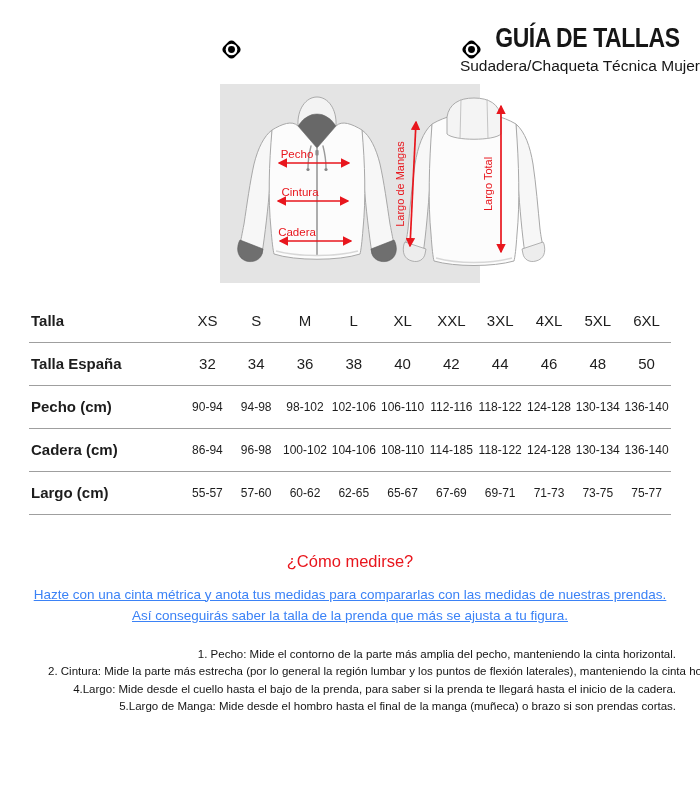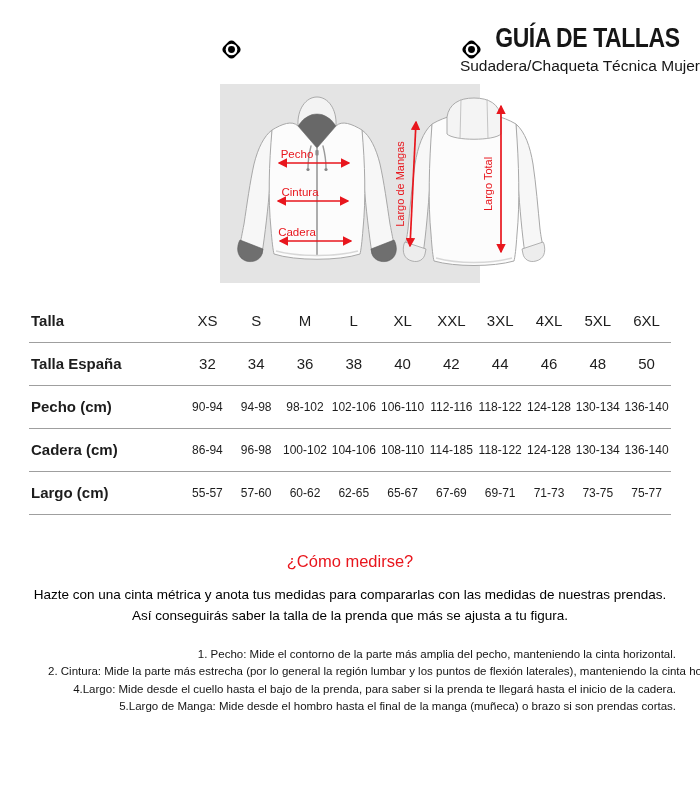--- a/index.html
+++ b/index.html
@@ -28,21 +28,21 @@
     width:642px;margin:16px auto 0;border-collapse:collapse;table-layout:fixed;
   }
   table.sizes tr{height:43px;border-bottom:1px solid #9f9f9f;}
   table.sizes th{
     width:152px;text-align:left;font-weight:700;font-size:15px;padding:0 0 0 2px;color:#1d1d1d;
   }
   table.sizes td{text-align:center;font-size:12px;color:#1d1d1d;padding:0;}
   table.sizes tr.lg td{font-size:15px;}
   
   .howto-heading{margin-top:37px;text-align:center;font-size:16.5px;color:#e8161d;}
-  .howto-intro{margin-top:13px;text-align:center;font-size:13.5px;line-height:1.6;color:#000000;}
+  .howto-intro{margin-top:13px;text-align:center;font-size:13.5px;line-height:1.6;color:#3b82f6;text-decoration:underline;}
   .steps{margin:19px 24px 0 48px;font-size:11.5px;line-height:17.5px;color:#151515;}
   .steps div{white-space:nowrap;text-align:right;}
 </style>
 </head>
 <body>
 
 <div class="header">
   <span class="brand-icon left">
     <svg viewBox="0 0 26 26" width="25" height="25">
       <rect x="5" y="5" width="16" height="16" rx="4.5" fill="#000" transform="rotate(45 13 13)"></rect>

